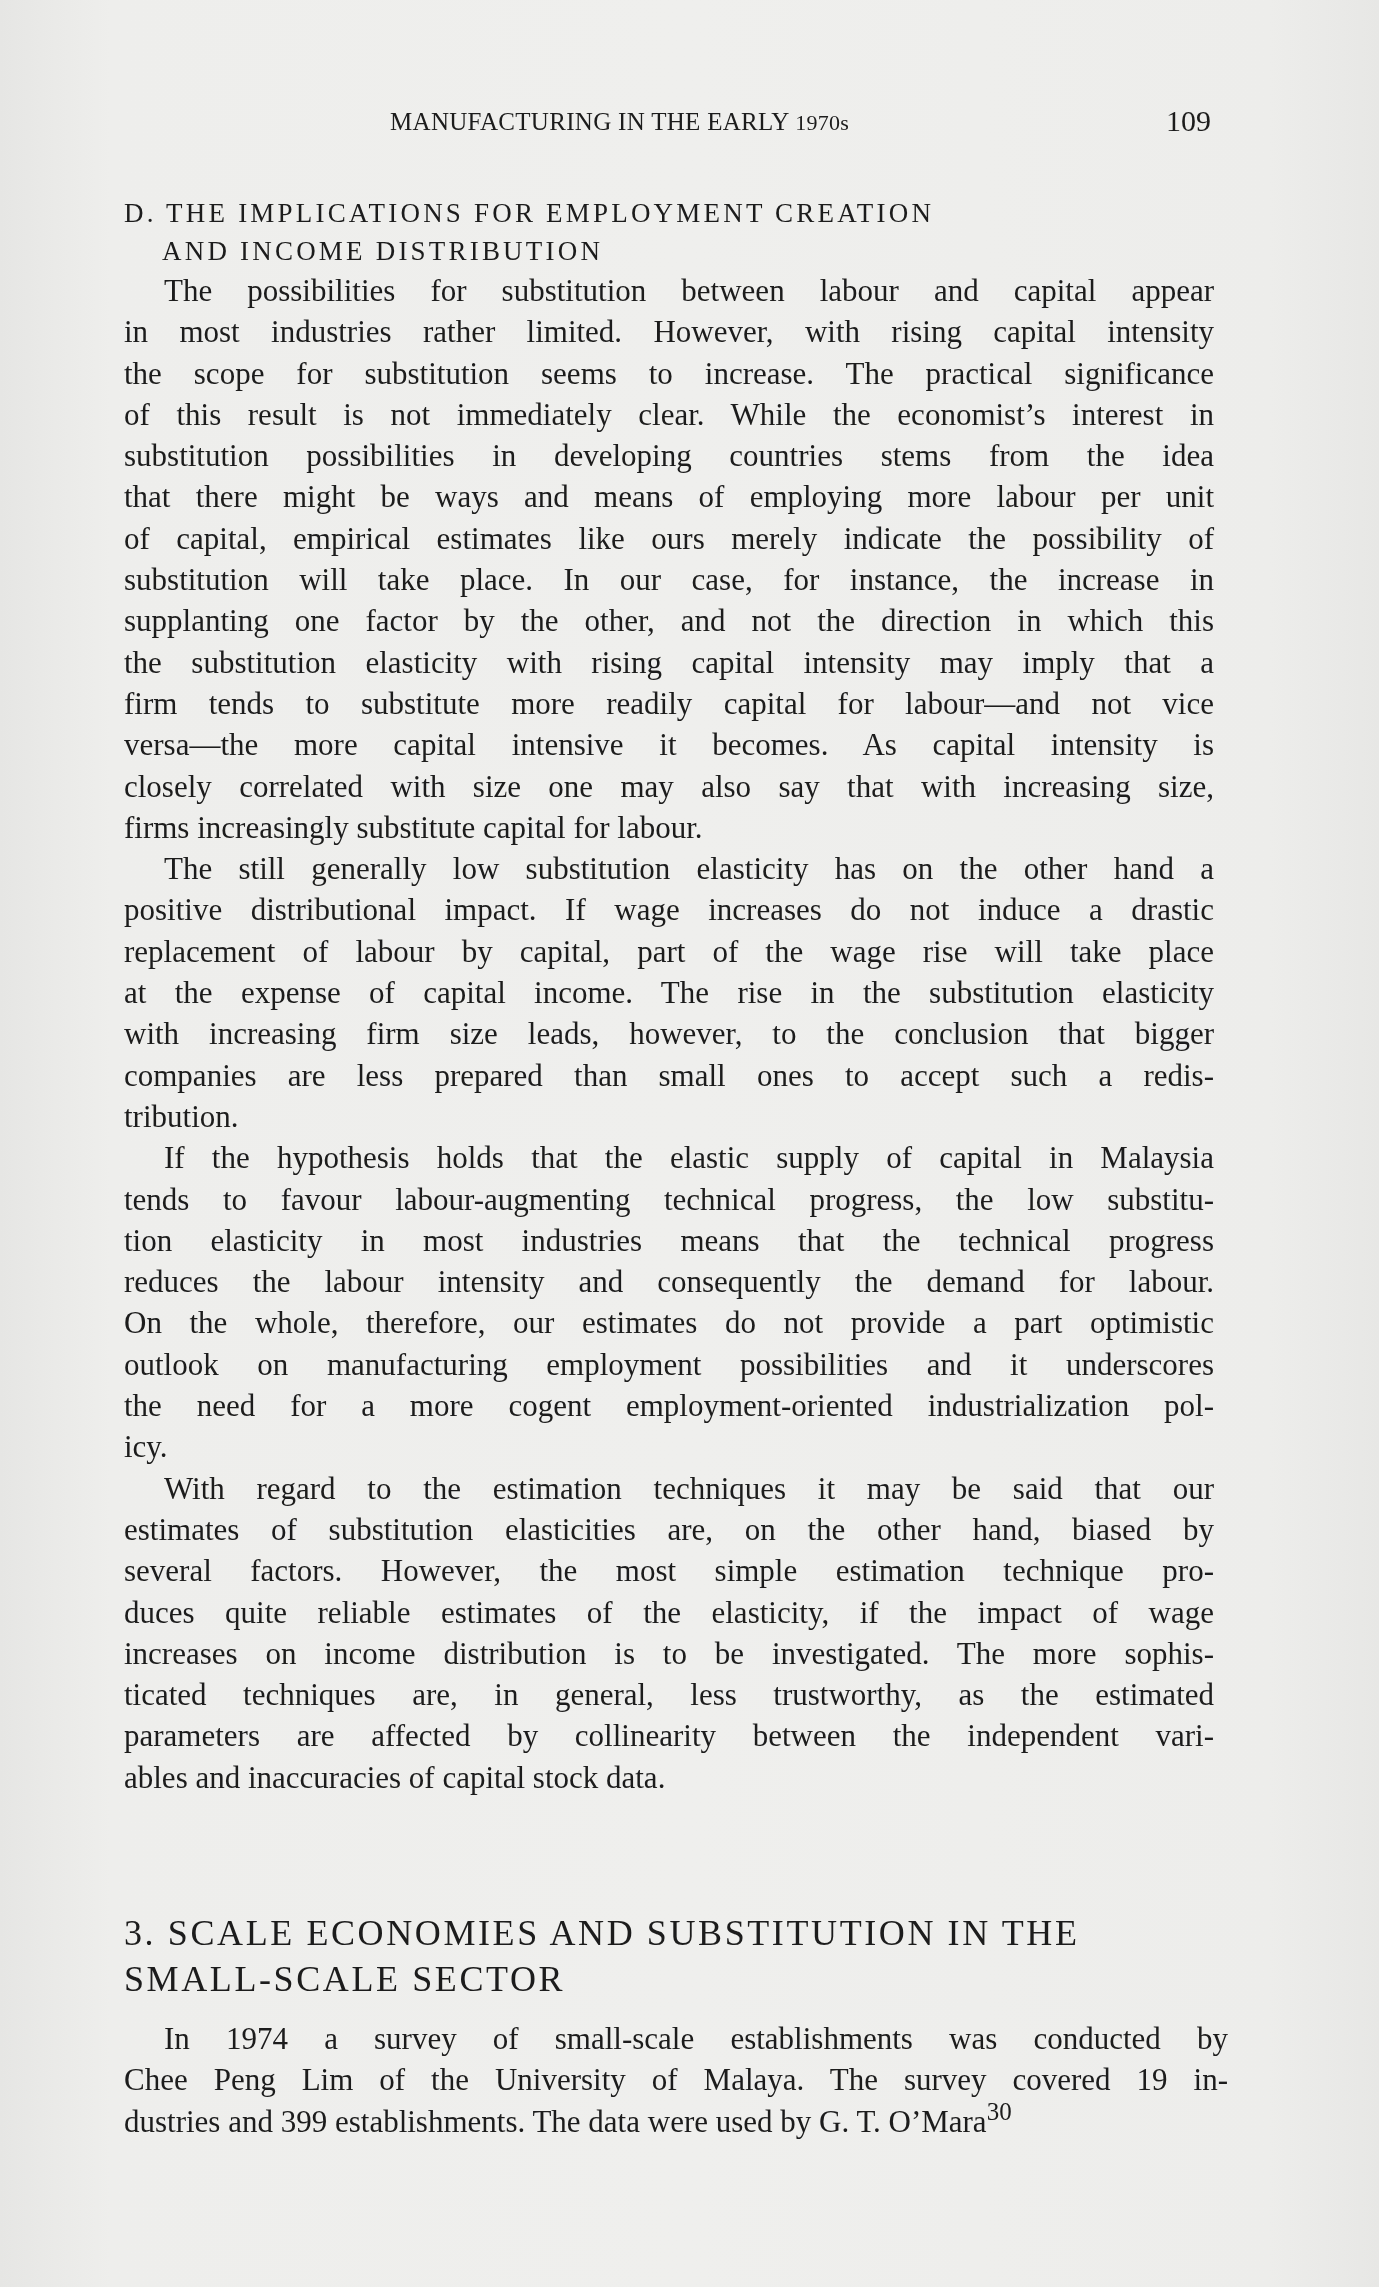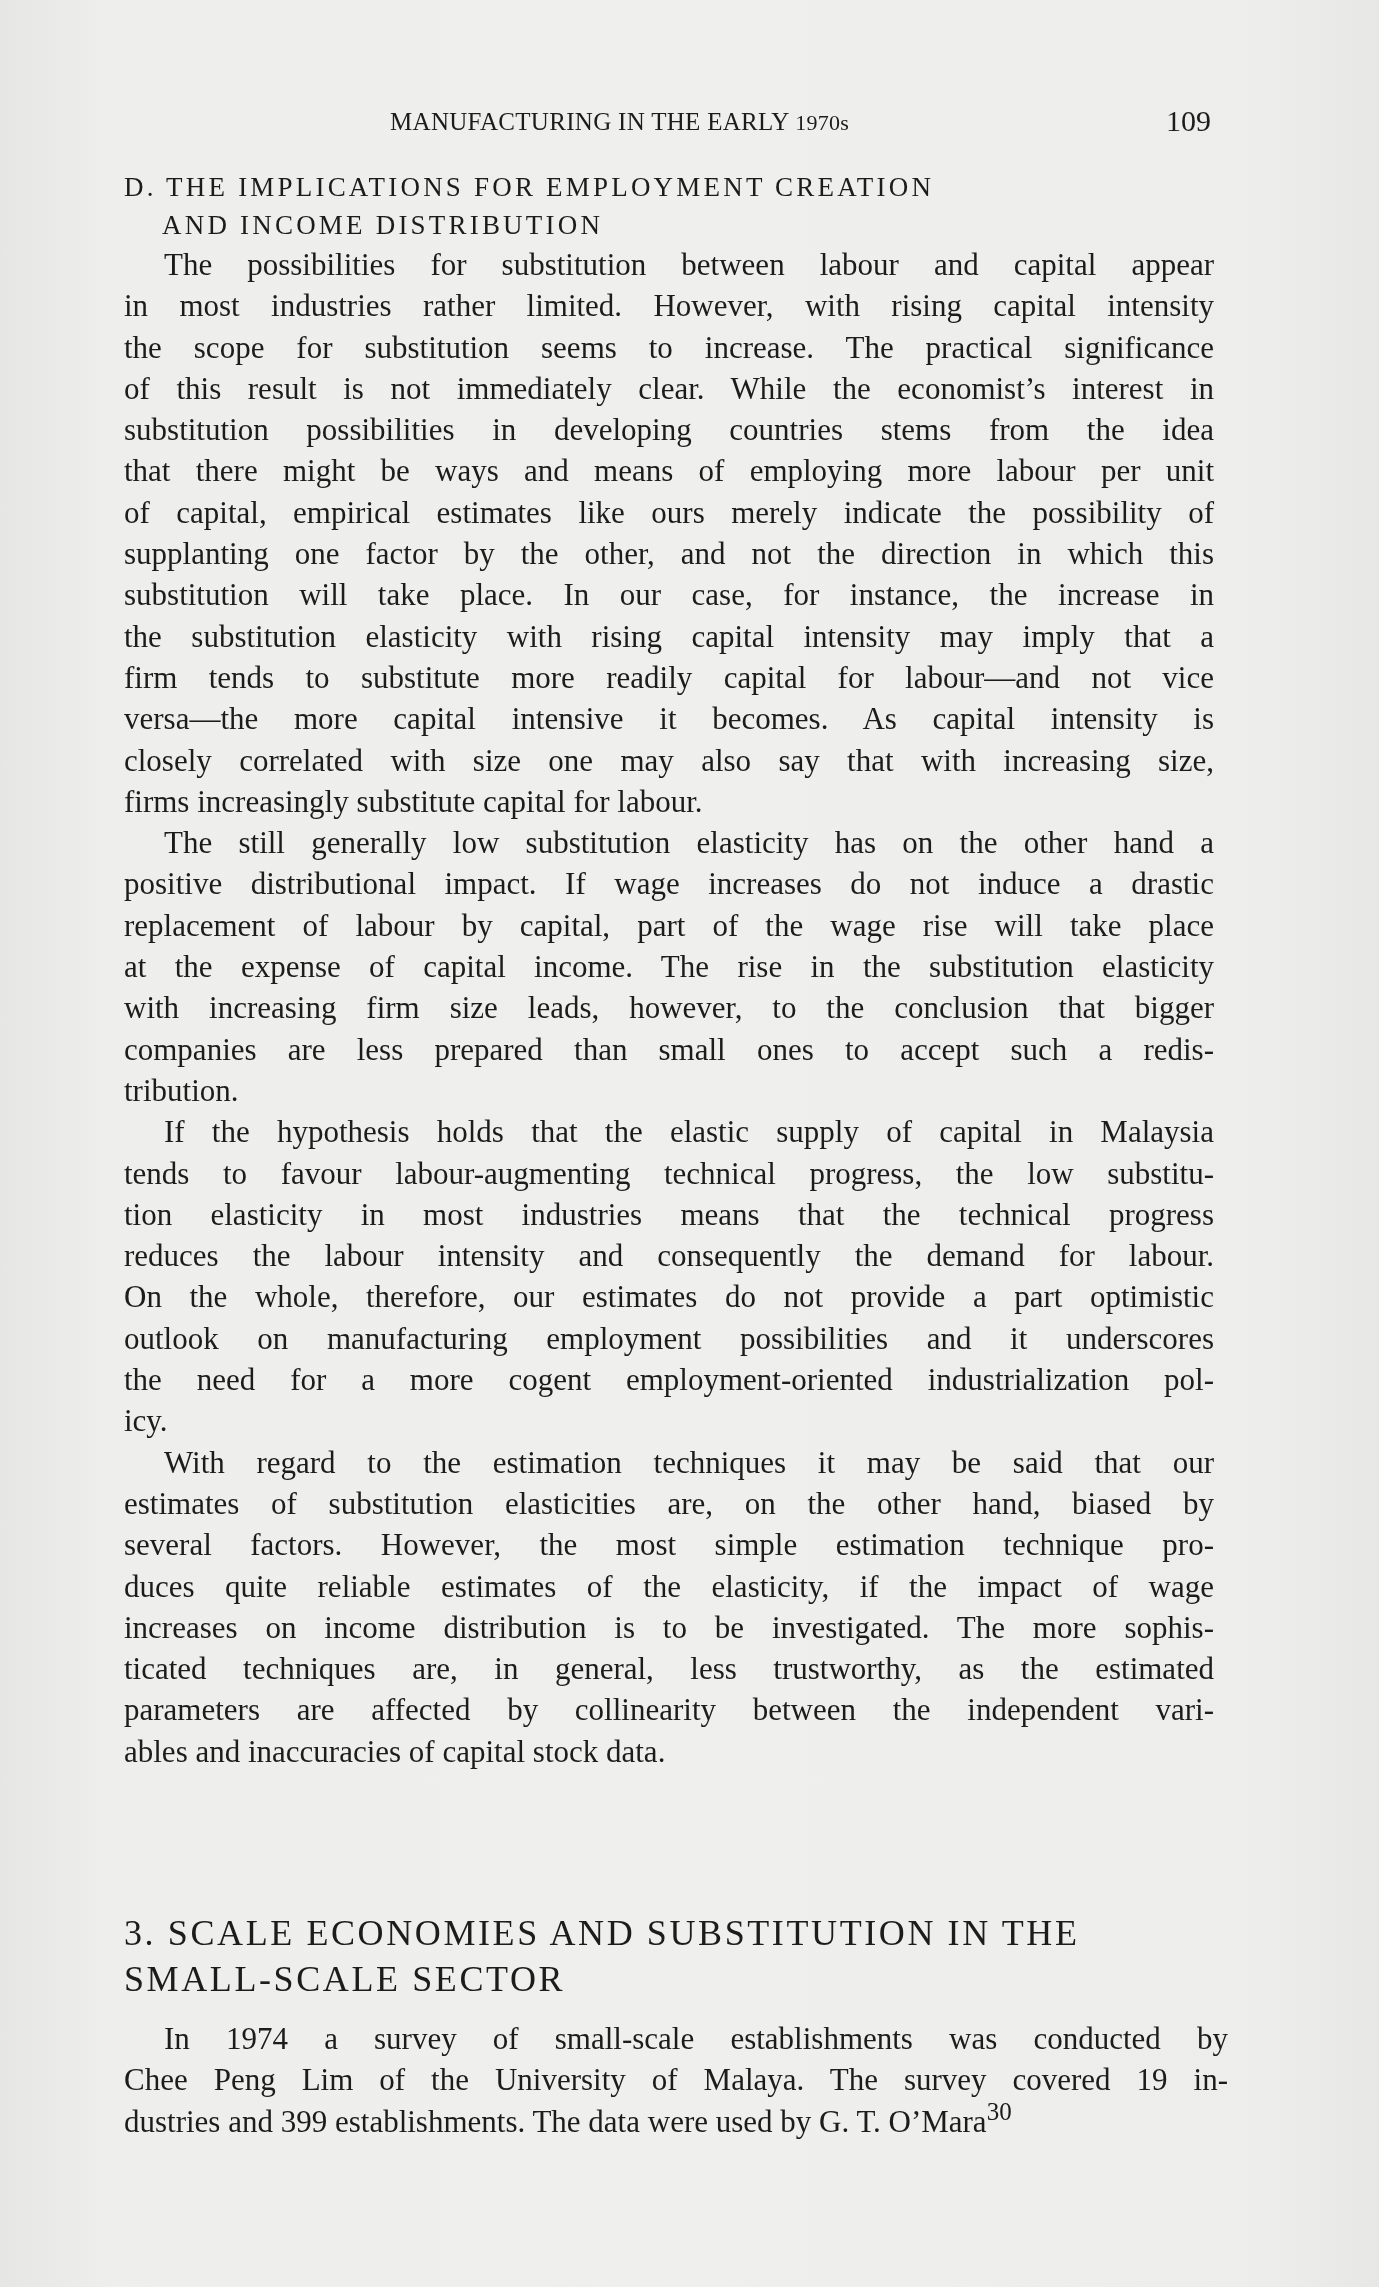--- a/index.html
+++ b/index.html
@@ -36,21 +36,21 @@
     }
     .page-number {
       position: absolute;
       top: 104px;
       left: 1166px;
       font-size: 30px;
     }
     .text-block {
       position: absolute;
       left: 124px;
-      top: 168px;
+      top: 194px;
       width: 1090px;
     }
     .section-heading {
       font-size: 27px;
       letter-spacing: 3.2px;
       line-height: 38px;
       margin: 0;
       font-weight: normal;
       white-space: nowrap;
     }
@@ -118,22 +118,22 @@
     </h2>
 
     <p class="para" style="text-indent:0;">
       <span class="ln indent">The possibilities for substitution between labour and capital appear</span>
       <span class="ln">in most industries rather limited. However, with rising capital intensity</span>
       <span class="ln">the scope for substitution seems to increase. The practical significance</span>
       <span class="ln">of this result is not immediately clear. While the economist’s interest in</span>
       <span class="ln">substitution possibilities in developing countries stems from the idea</span>
       <span class="ln">that there might be ways and means of employing more labour per unit</span>
       <span class="ln">of capital, empirical estimates like ours merely indicate the possibility of</span>
+      <span class="ln">substitution will take place. In our case, for instance, the increase in</span>
       <span class="ln">supplanting one factor by the other, and not the direction in which this</span>
-      <span class="ln">substitution will take place. In our case, for instance, the increase in</span>
       <span class="ln">the substitution elasticity with rising capital intensity may imply that a</span>
       <span class="ln">firm tends to substitute more readily capital for labour—and not vice</span>
       <span class="ln">versa—the more capital intensive it becomes. As capital intensity is</span>
       <span class="ln">closely correlated with size one may also say that with increasing size,</span>
       <span class="ln last">firms increasingly substitute capital for labour.</span>
     </p>
 
     <p class="para" style="text-indent:0;">
       <span class="ln indent">The still generally low substitution elasticity has on the other hand a</span>
       <span class="ln">positive distributional impact. If wage increases do not induce a drastic</span>

